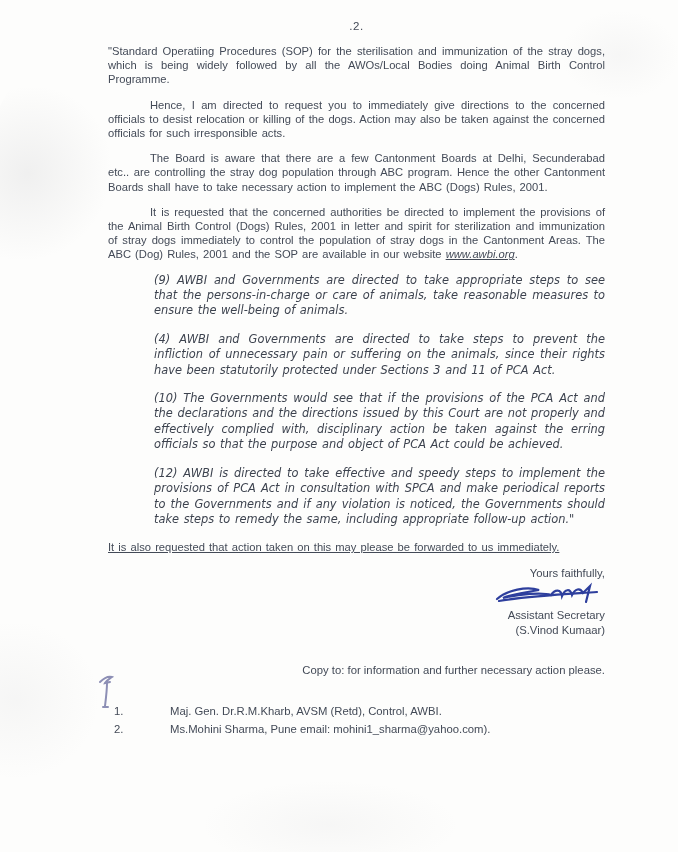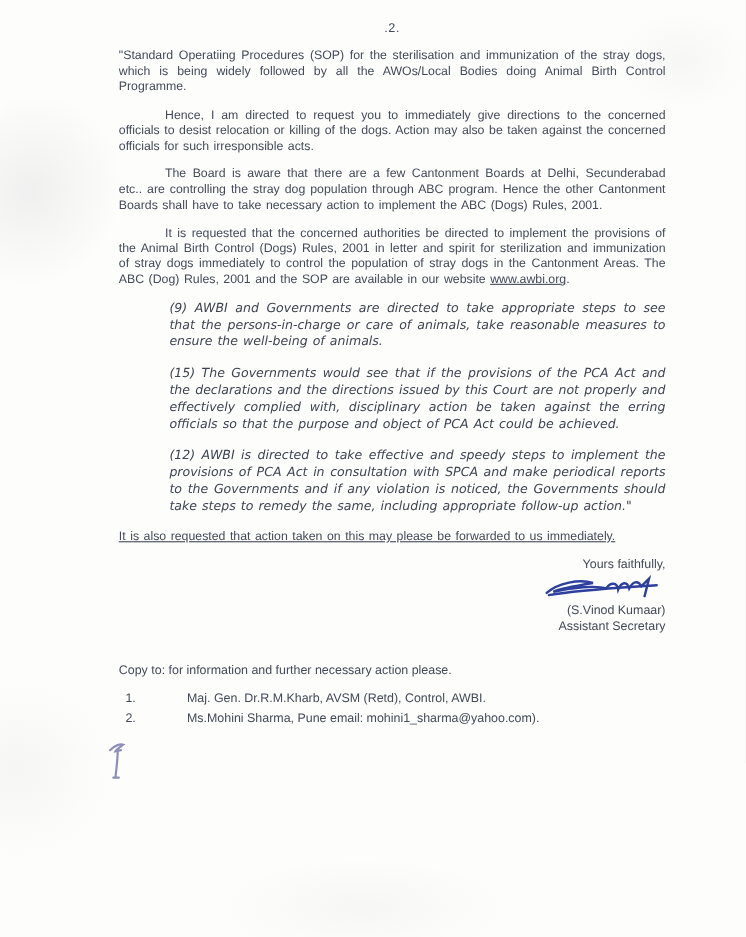--- a/index.html
+++ b/index.html
@@ -38,41 +38,42 @@
     text-align:justify;
     margin:0 0 11px 0;
     word-spacing:1px;
   }
   p.indent{text-indent:42px;}
   p.indent-lg{text-indent:86px;}
   .weblink{
     text-decoration:underline;
     color:#434a57;
     cursor:pointer;
+    font-style:italic;
   }
   blockquote.quote{
     font-family:"DejaVu Sans", sans-serif;
     font-style:italic;
     font-size:11.4px;
     line-height:15.4px;
     text-align:justify;
     margin:0 0 13px 46px;
     padding:0;
     color:#3d434f;
     word-spacing:1px;
   }
   .closing{
     text-align:right;
     font-size:11.3px;
     line-height:15px;
     margin-top:1px;
   }
   .closing .sig-line{height:26px;margin:1px 0 0 0;}
   .copy-block{margin-top:26px;font-size:11.3px;}
-  .copy-heading{margin:0 0 12px 0;}
+  .copy-heading{margin:0 0 28px 0;text-align:right;}
   .copy-item{display:flex;margin:0 0 3px 6px;line-height:15px;}
   .copy-item .num{width:56px;flex:0 0 56px;}
   .pen-mark{position:absolute;left:96px;top:670px;}
 </style>
 </head>
 <body>
 
 <div class="page">
 
   <div class="smudge smudge-a"></div>
@@ -86,40 +87,41 @@
 
   <p class="body-par indent">Hence, I am directed to request you to immediately give directions to the concerned officials to desist relocation or killing of the dogs. Action may also be taken against the concerned officials for such irresponsible acts.</p>
 
   <p class="body-par indent">The Board is aware that there are a few Cantonment Boards at Delhi, Secunderabad etc.. are controlling the stray dog population through ABC program. Hence the other Cantonment Boards shall have to take necessary action to implement the ABC (Dogs) Rules, 2001.</p>
 
   <p class="body-par indent"><span>It is requested that the concerned authorities be directed to implement the provisions of the Animal Birth Control (Dogs) Rules, 2001 in letter and spirit for sterilization and immunization of stray dogs immediately to control the population of stray dogs in the Cantonment Areas. The ABC (Dog) Rules, 2001 and the SOP are available in our website </span><span class="weblink">www.awbi.org</span><span>.</span></p>
 
 
   <blockquote class="quote">(9) AWBI and Governments are directed to take appropriate steps to see that the persons-in-charge or care of animals, take reasonable measures to ensure the well-being of animals.</blockquote>
 
+  <blockquote class="quote">(4) AWBI and Governments are directed to take steps to prevent the infliction of unnecessary pain or suffering on the animals, since their rights have been statutorily protected under Sections 3 and 11 of PCA Act.</blockquote>
 
-  <blockquote class="quote">(15) The Governments would see that if the provisions of the PCA Act and the declarations and the directions issued by this Court are not properly and effectively complied with, disciplinary action be taken against the erring officials so that the purpose and object of PCA Act could be achieved.</blockquote>
+  <blockquote class="quote">(10) The Governments would see that if the provisions of the PCA Act and the declarations and the directions issued by this Court are not properly and effectively complied with, disciplinary action be taken against the erring officials so that the purpose and object of PCA Act could be achieved.</blockquote>
 
   <blockquote class="quote">(12) AWBI is directed to take effective and speedy steps to implement the provisions of PCA Act in consultation with SPCA and make periodical reports to the Governments and if any violation is noticed, the Governments should take steps to remedy the same, including appropriate follow-up action."</blockquote>
 
   <p class="body-par" style="margin-top:2px;text-decoration:underline;">It is also requested that action taken on this may please be forwarded to us immediately.</p>
 
   <div class="closing">
     <div>Yours faithfully,</div>
     <div class="sig-line">
       <svg width="112" height="26" viewBox="0 0 112 26">
         <g fill="none" stroke="#2e3f9d" stroke-width="2.2" stroke-linecap="round">
           <path d="M4 17 C14 8, 34 4, 46 8 C34 10, 16 13, 10 16 C26 12, 50 10, 58 13"></path>
           <path d="M58 13 C62 7, 68 7, 69 14 C72 7, 77 6, 79 13 C82 7, 87 5, 90 11 L97 4 L93 20"></path>
           <path d="M6 19 C34 14, 76 12, 104 10"></path>
         </g>
       </svg>
     </div>
+    <div>Assistant Secretary</div>
     <div>(S.Vinod Kumaar)</div>
-    <div>Assistant Secretary</div>
   </div>
 
   <div class="copy-block">
     <p class="copy-heading">Copy to: for information and further necessary action please.</p>
     <div class="copy-item">
       <span class="num">1.</span>
       <span>Maj. Gen. Dr.R.M.Kharb, AVSM (Retd), Control, AWBI.</span>
     </div>
     <div class="copy-item">
       <span class="num">2.</span>

